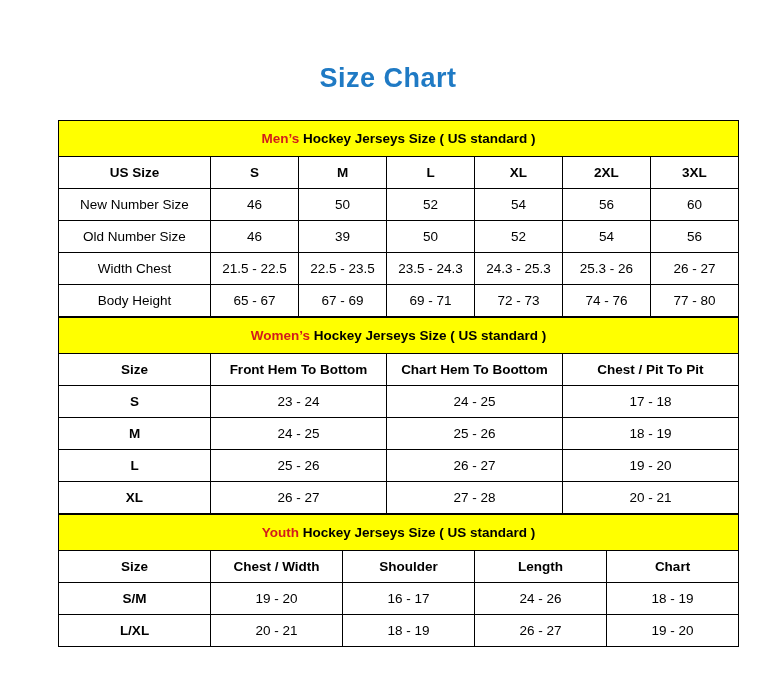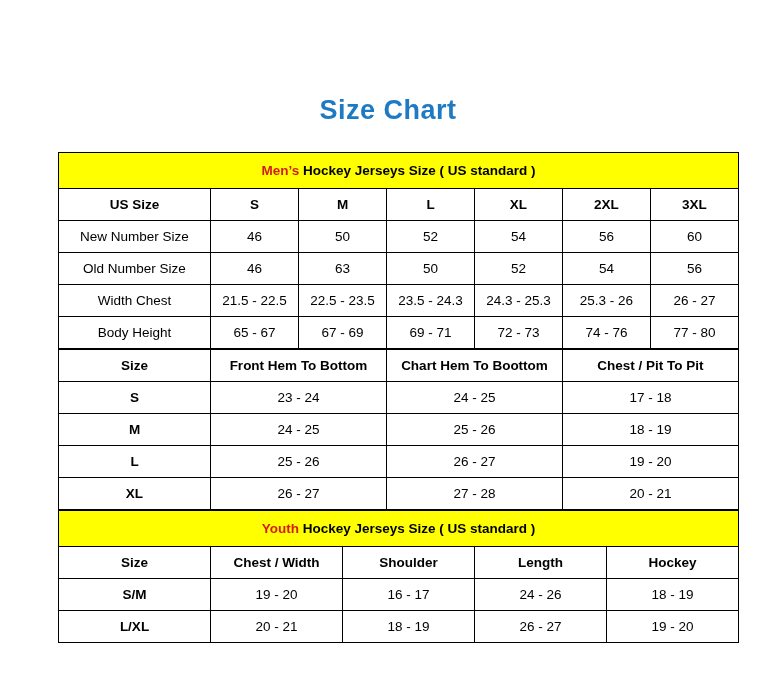--- a/index.html
+++ b/index.html
@@ -15,21 +15,21 @@
     position: relative;
     overflow: hidden;
   }
   .page-title {
     text-align: center;
     color: #1f7ac4;
     font-size: 27px;
     font-weight: bold;
     letter-spacing: 0.5px;
     margin: 0;
-    padding-top: 94px;
+    padding-top: 62px;
     padding-bottom: 0;
     line-height: 1.2;
   }
   .chart-wrap {
     width: 680px;
     margin: 26px auto 0 auto;
     padding-left: 20px;
   }
   table.size-table {
     border-collapse: collapse;
@@ -96,21 +96,21 @@
         <td>46</td>
         <td>50</td>
         <td>52</td>
         <td>54</td>
         <td>56</td>
         <td>60</td>
       </tr>
       <tr>
         <td class="rowlabel">Old Number Size</td>
         <td>46</td>
-        <td>63</td>
+        <td>39</td>
         <td>50</td>
         <td>52</td>
         <td>54</td>
         <td>56</td>
       </tr>
       <tr>
         <td class="rowlabel">Width Chest</td>
         <td>21.5 - 22.5</td>
         <td>22.5 - 23.5</td>
         <td>23.5 - 24.3</td>
@@ -132,20 +132,23 @@
 
   <table class="size-table">
     <colgroup>
       <col style="width:152px">
         <col style="width:176px">
         <col style="width:176px">
         <col style="width:176px">
     </colgroup>
     <tbody>
       <tr>
+        <td class="banner" colspan="4"><span class="grp">Women’s</span><span> Hockey Jerseys Size ( US standard )</span></td>
+      </tr>
+      <tr>
         <td class="hdr">Size</td>
         <td class="hdr">Front Hem To Bottom</td>
         <td class="hdr">Chart Hem To Boottom</td>
         <td class="hdr">Chest / Pit To Pit</td>
       </tr>
       <tr>
         <td class="hdr">S</td>
         <td>23 - 24</td>
         <td>24 - 25</td>
         <td>17 - 18</td>
@@ -181,21 +184,21 @@
     </colgroup>
     <tbody>
       <tr>
         <td class="banner" colspan="5"><span class="grp">Youth</span><span> Hockey Jerseys Size ( US standard )</span></td>
       </tr>
       <tr>
         <td class="hdr">Size</td>
         <td class="hdr">Chest / Width</td>
         <td class="hdr">Shoulder</td>
         <td class="hdr">Length</td>
-        <td class="hdr">Hockey</td>
+        <td class="hdr">Chart</td>
       </tr>
       <tr>
         <td class="hdr">S/M</td>
         <td>19 - 20</td>
         <td>16 - 17</td>
         <td>24 - 26</td>
         <td>18 - 19</td>
       </tr>
       <tr>
         <td class="hdr">L/XL</td>

